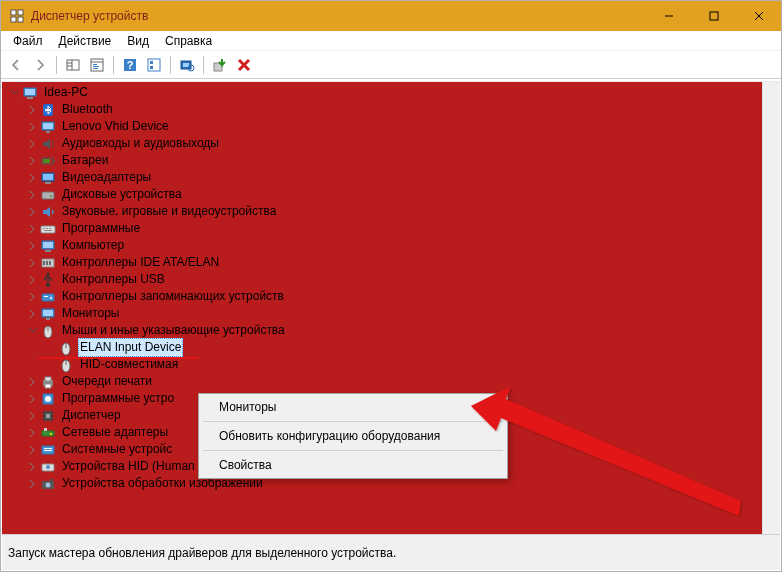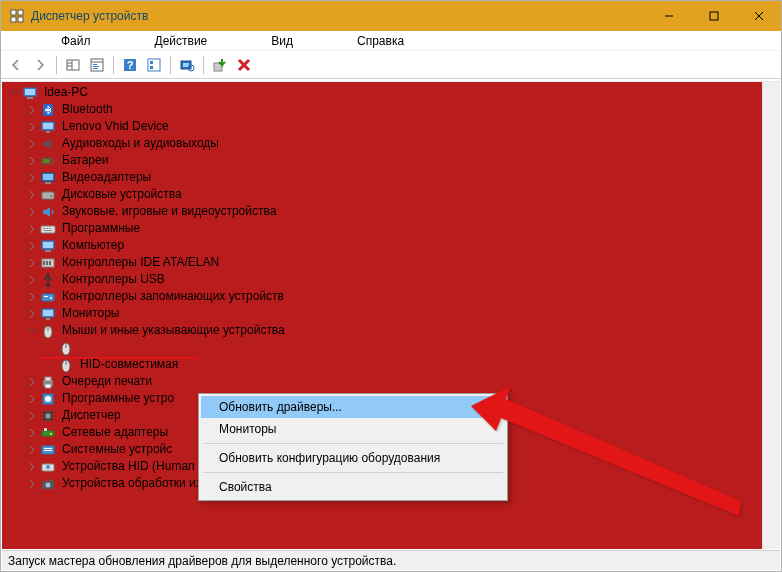--- a/index.html
+++ b/index.html
@@ -14,21 +14,21 @@
     position: relative;
     overflow: hidden;
     user-select: none;
   }
   .titlebar {
     height: 30px;
     background: #e2a220;
     display: flex;
     align-items: center;
     padding: 0 0 0 8px;
-    color: #0c4a6e;
+    color: #7f1d1d;
   }
   .titlebar .title-icon {
     width: 16px; height: 16px;
     margin-right: 6px;
     display: flex; align-items: center; justify-content: center;
   }
   .titlebar .title-text { font-size: 12px; flex: 1; }
   .win-buttons { display: flex; height: 100%; }
   .win-btn {
     width: 45px; height: 100%;
@@ -40,21 +40,20 @@
     height: 20px;
     background: #fff;
     display: flex;
     align-items: center;
     padding: 0 4px;
     border-bottom: 1px solid #f0f0f0;
   }
   .menu-item {
     padding: 2px 8px;
     font-size: 12px;
-    margin-left: 48px;
   }
 
   .toolbar {
     height: 28px;
     background: #fff;
     border-bottom: 1px solid #d0d0d0;
     display: flex;
     align-items: center;
     padding: 0 4px;
     gap: 2px;
@@ -148,21 +147,21 @@
   .cm-item.bold { font-weight: normal; }
   .cm-sep {
     height: 1px;
     background: #d0d0d0;
     margin: 3px 2px;
   }
 
   .statusbar {
     position: absolute;
     left: 1px; right: 1px; bottom: 1px;
-    height: 20px;
+    height: 36px;
     background: #f0f0f0;
     border-top: 1px solid #d0d0d0;
     padding: 2px 6px;
     font-size: 12px;
     display: flex; align-items: center; text-align: center;
   }
 
   .arrow-annotation {
     position: absolute;
     left: 440px; top: 365px;
@@ -505,20 +504,21 @@
         </div>
         <div class="children">
           <div class="node">
             <span class="expander hidden-exp"></span>
             <span class="node-icon">
               <svg width="16" height="16">
                 <ellipse cx="8" cy="9" rx="4" ry="6" fill="#ddd" stroke="#666"></ellipse>
                 <line x1="8" y1="3" x2="8" y2="8" stroke="#666"></line>
               </svg>
             </span>
+            <span class="node-label selected">ELAN Input Device</span>
           </div>
           <div class="node">
             <span class="expander hidden-exp"></span>
             <span class="node-icon">
               <svg width="16" height="16">
                 <ellipse cx="8" cy="9" rx="4" ry="6" fill="#ddd" stroke="#666"></ellipse>
                 <line x1="8" y1="3" x2="8" y2="8" stroke="#666"></line>
               </svg>
             </span>
             <span class="node-label">HID-совместимая</span>
@@ -633,21 +633,20 @@
             </svg>
           </span>
           <span class="node-label">Устройства обработки изображений</span>
         </div>
       </div>
   </div>
   <div class="underline-red" style="top:275px"></div>
 </div>
 
 <div class="context-menu">
-  <div class="cm-item highlight">Обновить драйверы...</div>
   <div class="cm-item">Мониторы</div>
   <div class="cm-sep"></div>
   <div class="cm-item">Обновить конфигурацию оборудования</div>
   <div class="cm-sep"></div>
   <div class="cm-item bold">Свойства</div>
 </div>
 
 <svg class="arrow-annotation" width="320" height="180">
   <defs>
     <filter id="sh" x="-20%" y="-20%" width="140%" height="140%">

